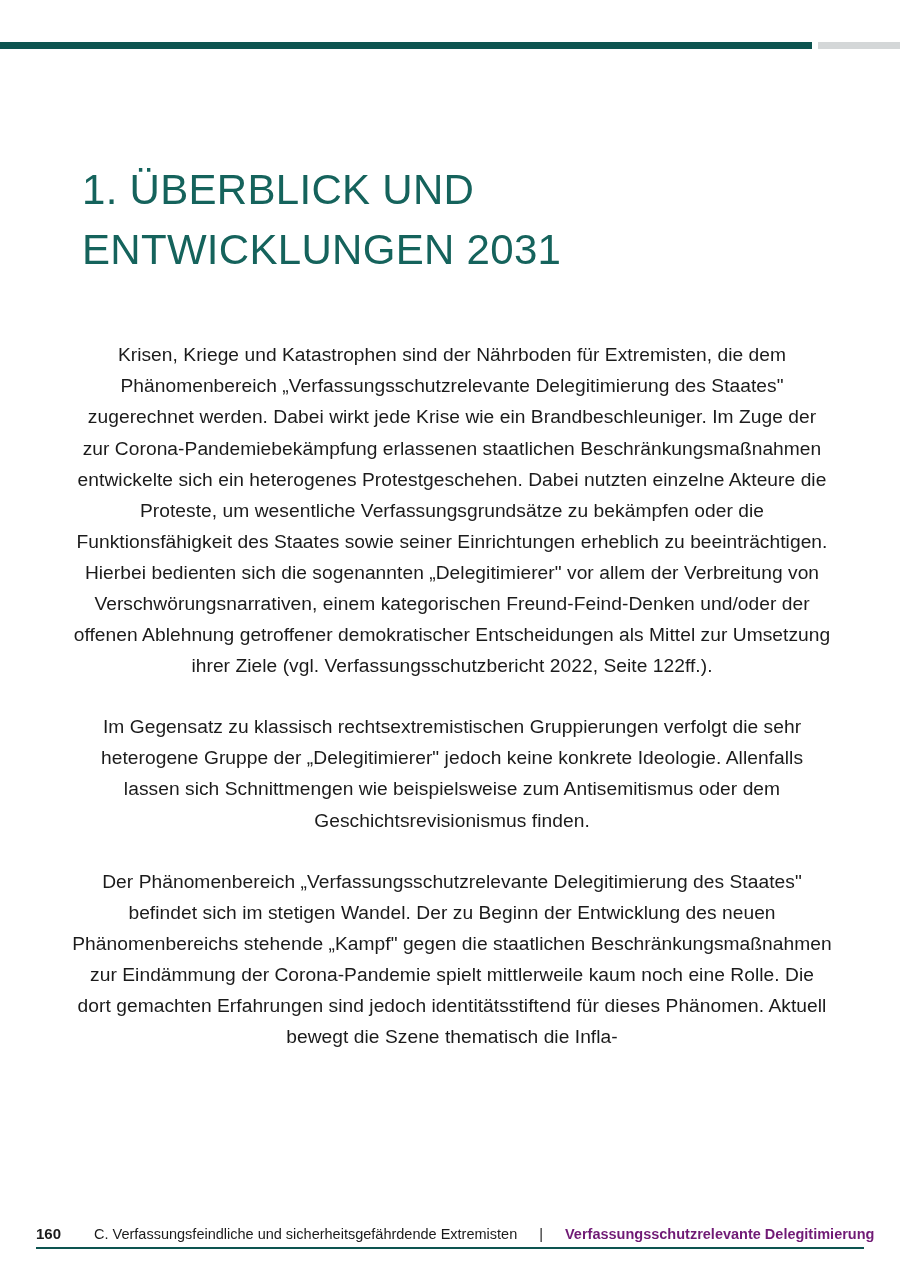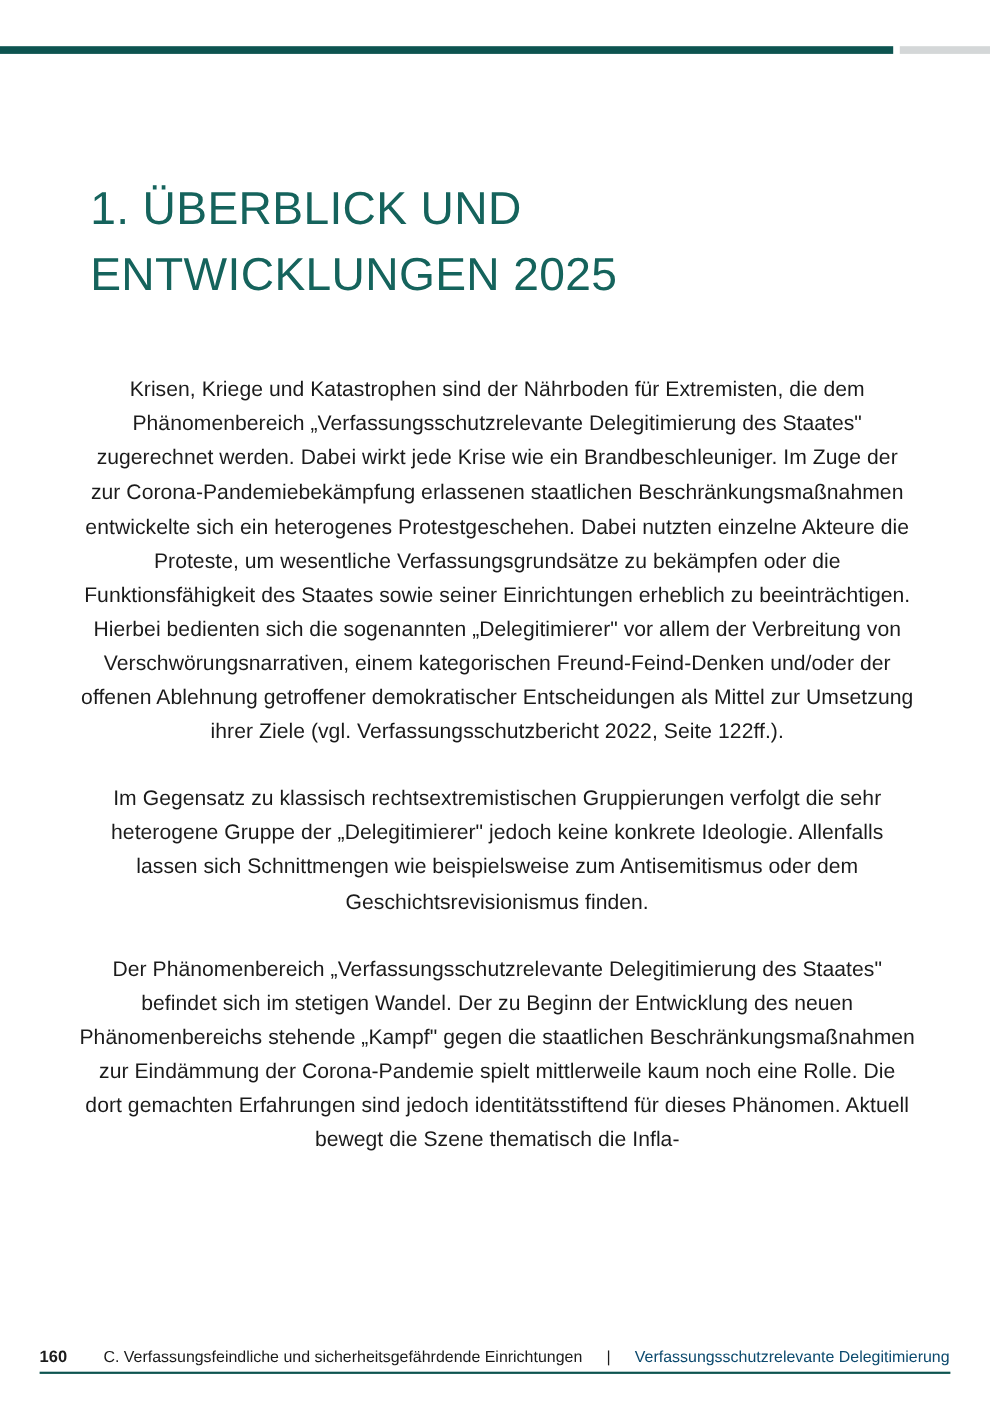--- a/index.html
+++ b/index.html
@@ -109,48 +109,48 @@
     font-size: 15px;
   }
   .footer-section {
     color: #1b1b1b;
   }
   .footer-sep {
     color: #1b1b1b;
     margin: 0 6px;
   }
   .footer-chapter {
-    color: #0c4a6e;
-    font-weight: 400;
+    color: #701a75;
+    font-weight: 700;
   }
 </style>
 </head>
 <body>
 
 <div class="top-bar">
   <div class="rule-dark"></div>
   <div class="rule-light"></div>
 </div>
 
 <div class="content">
 
   <h1 class="page-title">
     <span class="line">1. ÜBERBLICK UND</span>
-    <span class="line">ENTWICKLUNGEN 2025</span>
+    <span class="line">ENTWICKLUNGEN 2031</span>
   </h1>
 
   <div class="body-copy">
     <p>Krisen, Kriege und Katastrophen sind der Nährboden für Extremisten, die dem Phänomenbereich „Verfassungsschutzrelevante Delegitimierung des Staates" zugerechnet werden. Dabei wirkt jede Krise wie ein Brandbeschleuniger. Im Zuge der zur Corona-Pandemiebekämpfung erlassenen staatlichen Beschränkungsmaßnahmen entwickelte sich ein heterogenes Protestgeschehen. Dabei nutzten einzelne Akteure die Proteste, um wesentliche Verfassungsgrundsätze zu bekämpfen oder die Funktionsfähigkeit des Staates sowie seiner Einrichtungen erheblich zu beeinträchtigen. Hierbei bedienten sich die sogenannten „Delegitimierer" vor allem der Verbreitung von Verschwörungsnarrativen, einem kategorischen Freund-Feind-Denken und/oder der offenen Ablehnung getroffener demokratischer Entscheidungen als Mittel zur Umsetzung ihrer Ziele (vgl. Verfassungsschutzbericht 2022, Seite 122ff.).</p>
     <p>Im Gegensatz zu klassisch rechtsextremistischen Gruppierungen verfolgt die sehr heterogene Gruppe der „Delegitimierer" jedoch keine konkrete Ideologie. Allenfalls lassen sich Schnittmengen wie beispielsweise zum Antisemitismus oder dem Geschichtsrevisionismus finden.</p>
     <p>Der Phänomenbereich „Verfassungsschutzrelevante Delegitimierung des Staates" befindet sich im stetigen Wandel. Der zu Beginn der Entwicklung des neuen Phänomenbereichs stehende „Kampf" gegen die staatlichen Beschränkungsmaßnahmen zur Eindämmung der Corona-Pandemie spielt mittlerweile kaum noch eine Rolle. Die dort gemachten Erfahrungen sind jedoch identitätsstiftend für dieses Phänomen. Aktuell bewegt die Szene thematisch die Infla-</p>
   </div>
 
 </div>
 
 <div class="footer">
   <div class="footer-rule"></div>
   <div class="footer-line">
     <span class="footer-page">160</span>
-    <span class="footer-section">C. Verfassungsfeindliche und sicherheitsgefährdende Einrichtungen</span>
+    <span class="footer-section">C. Verfassungsfeindliche und sicherheitsgefährdende Extremisten</span>
     <span class="footer-sep">|</span>
     <span class="footer-chapter">Verfassungsschutzrelevante Delegitimierung</span>
   </div>
 </div>
 
 </body></html>

